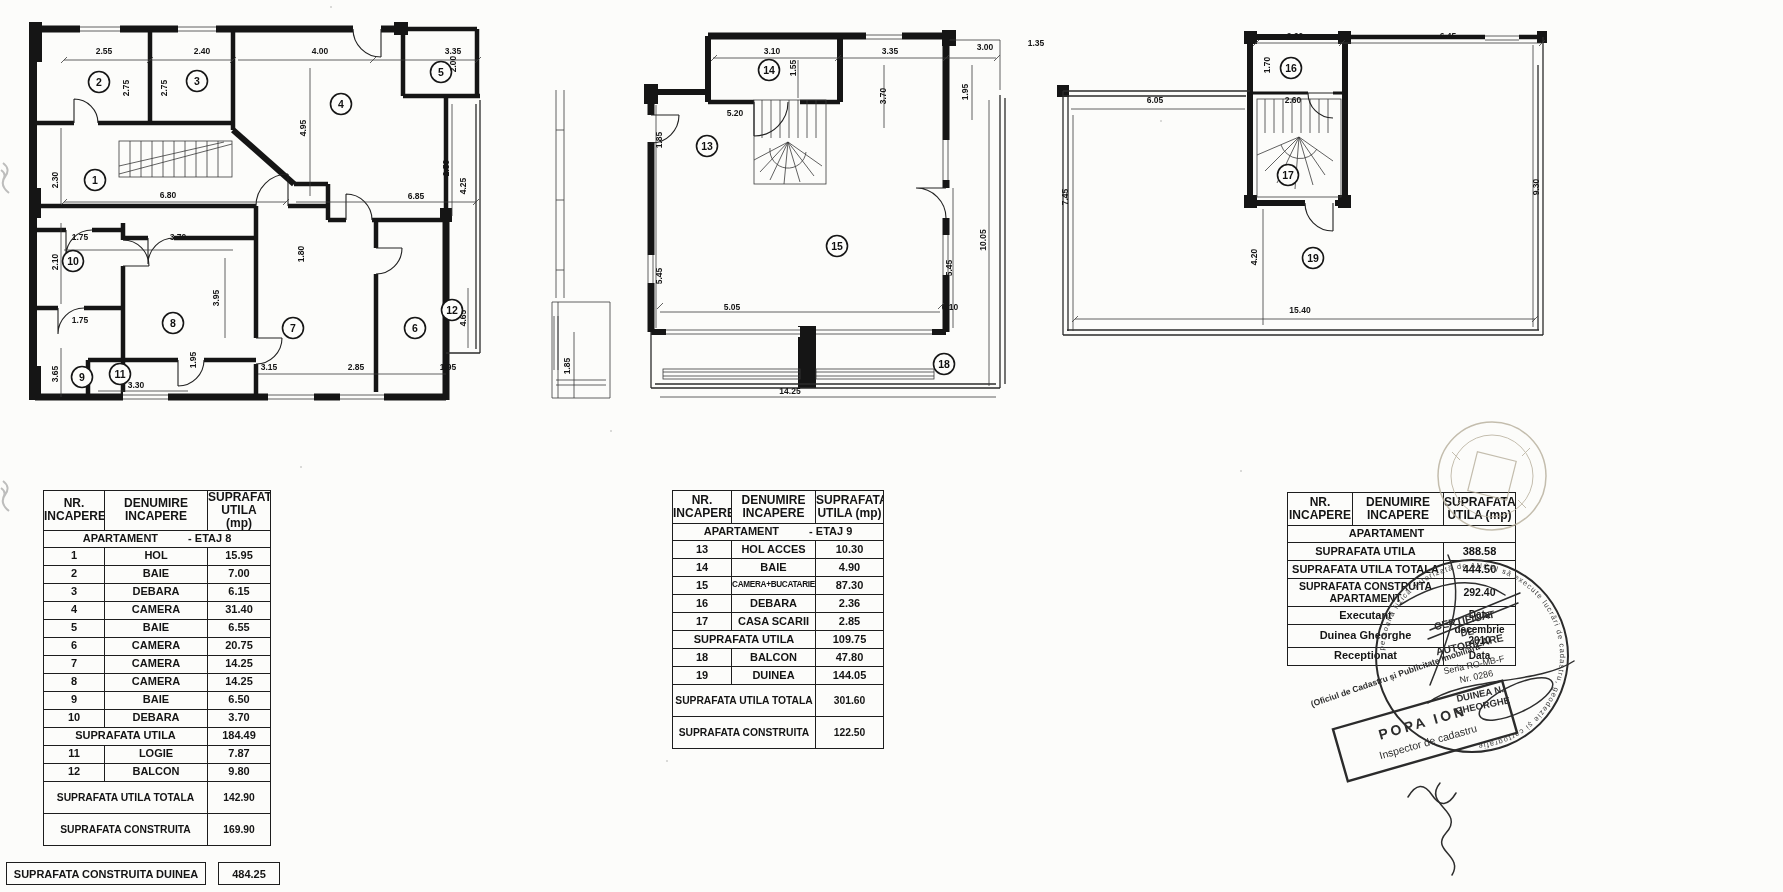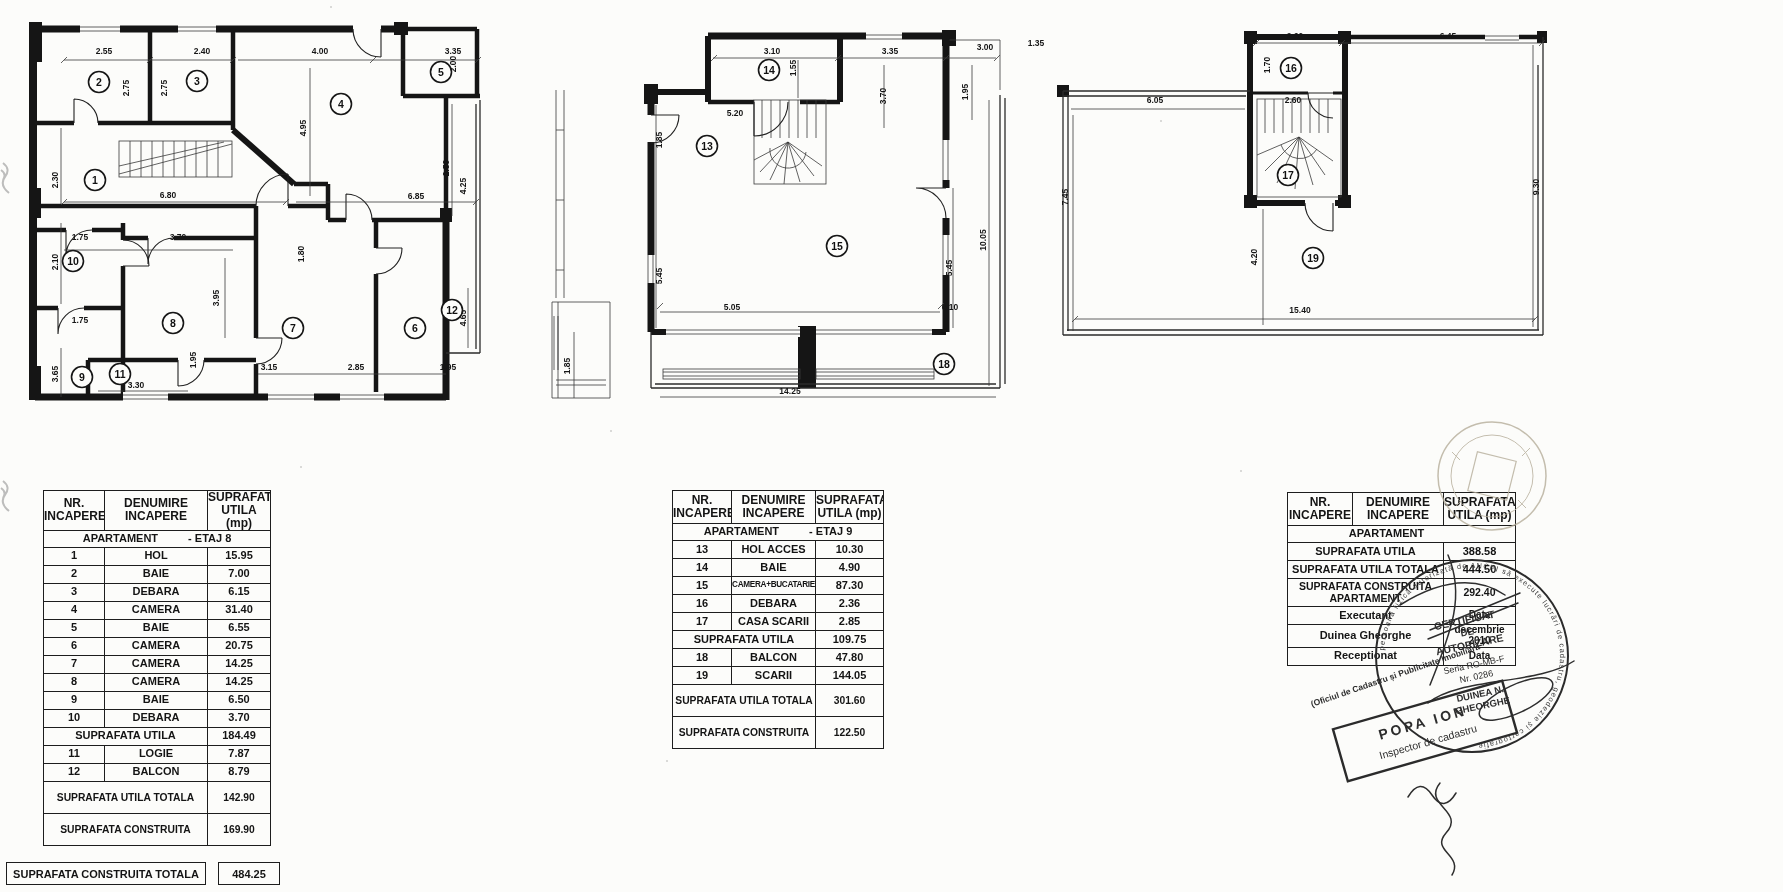--- a/index.html
+++ b/index.html
@@ -368,21 +368,21 @@
           <td>184.49</td>
         </tr>
         <tr class="r">
           <td>11</td>
           <td>LOGIE</td>
           <td>7.87</td>
         </tr>
         <tr class="r">
           <td>12</td>
           <td>BALCON</td>
-          <td>8.79</td>
+          <td>9.80</td>
         </tr>
         <tr class="big">
           <td colspan="2" class="lab">SUPRAFATA UTILA TOTALA</td>
           <td>142.90</td>
         </tr>
         <tr class="big">
           <td colspan="2" class="lab">SUPRAFATA CONSTRUITA</td>
           <td>169.90</td>
         </tr>
       </tbody>
@@ -437,21 +437,21 @@
           <td colspan="2" class="lab">SUPRAFATA UTILA</td>
           <td>109.75</td>
         </tr>
         <tr class="r">
           <td>18</td>
           <td>BALCON</td>
           <td>47.80</td>
         </tr>
         <tr class="r">
           <td>19</td>
-          <td>SCARII</td>
+          <td>DUINEA</td>
           <td>144.05</td>
         </tr>
         <tr class="big">
           <td colspan="2" class="lab">SUPRAFATA UTILA TOTALA</td>
           <td>301.60</td>
         </tr>
         <tr class="big">
           <td colspan="2" class="lab">SUPRAFATA CONSTRUITA</td>
           <td>122.50</td>
         </tr>
@@ -500,21 +500,21 @@
           <td>decembrie 2010</td>
         </tr>
         <tr class="kv">
           <td colspan="2" class="lab">Receptionat</td>
           <td>Data</td>
         </tr>
       </tbody>
   </table>
 
   <div class="fbox" style="left:6px;top:862px;width:198px;height:21px">
-    <span>SUPRAFATA CONSTRUITA TOTALA</span>
+    <span>SUPRAFATA CONSTRUITA DUINEA</span>
   </div>
   <div class="fbox" style="left:218px;top:862px;width:60px;height:21px">
     <span>484.25</span>
   </div>
 
   <svg class="stamp" style="left:1422px;top:412px;opacity:.8" width="150" height="130" viewBox="0 0 150 130">
     <circle class="seal" cx="70" cy="64" r="54" stroke-width="1.5"></circle>
     <circle class="seal" cx="70" cy="64" r="41" stroke-width="1"></circle>
     <rect class="seal" x="50" y="44" width="40" height="40" stroke-width="1.2" transform="rotate(14 70 64)"></rect>
     <path class="seal" d="M30,40 l8,8 M108,36 l-8,8 M34,94 l8,-8 M104,96 l-8,-8" stroke-width="1"></path>

